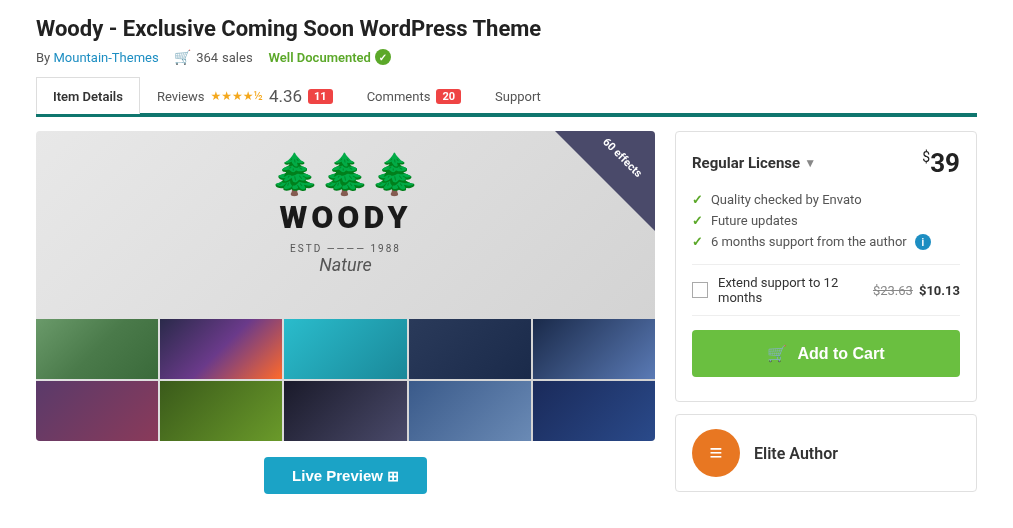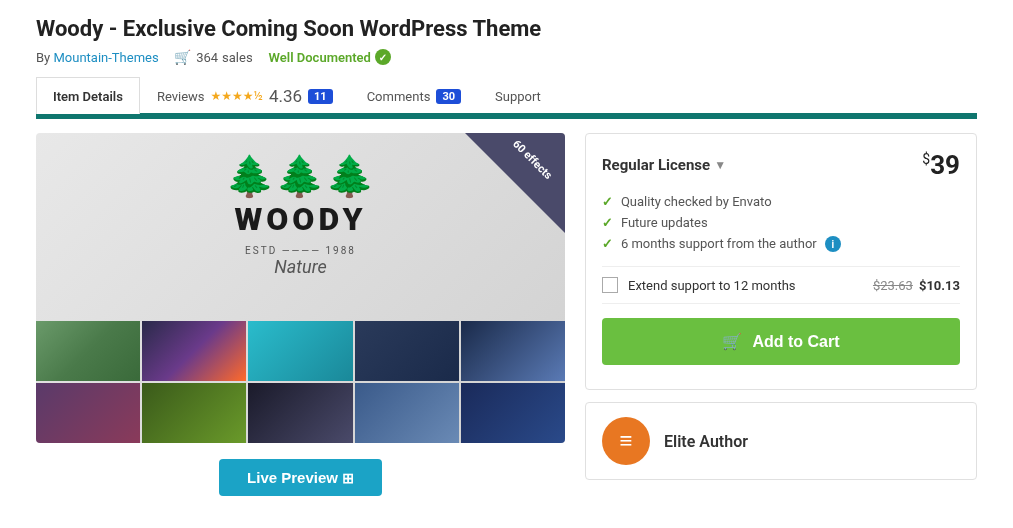--- a/index.html
+++ b/index.html
@@ -50,21 +50,21 @@
       background: #5ba829;
       border-radius: 50%;
       display: inline-flex;
       align-items: center;
       justify-content: center;
       color: #fff;
       font-size: 10px;
     }
     .tabs-row {
       display: flex;
-      border-bottom: 6px solid #0f766e;
+      border-bottom: 4px solid #0f766e;
       margin-bottom: 14px;
     }
     .tab {
       padding: 8px 16px;
       cursor: pointer;
       font-size: 13px;
       color: #555;
       border: 1px solid transparent;
       border-bottom: none;
       margin-bottom: -1px;
@@ -78,21 +78,21 @@
       background: #fff;
       color: #333;
       font-weight: 600;
     }
     .stars {
       color: #f4a81d;
       font-size: 12px;
     }
     .rating-num { color: #555; font-size: 17px; }
     .badge {
-      background: #1d4ed8;
+      background: #ef4444;
       color: #fff;
       border-radius: 3px;
       padding: 1px 6px;
       font-size: 11px;
       font-weight: 700;
     }
     .main-content {
       display: flex;
       gap: 20px;
     }
@@ -207,21 +207,21 @@
       border: none;
       padding: 10px 28px;
       font-size: 15px;
       font-weight: 600;
       border-radius: 4px;
       cursor: pointer;
       margin: 0 auto;
       display: block;
     }
     .sidebar {
-      width: 392px;
+      width: 302px;
       flex-shrink: 0;
     }
     .license-box {
       border: 1px solid #e0e0e0;
       border-radius: 4px;
       padding: 16px;
       margin-bottom: 12px;
     }
     .license-header {
       display: flex;
@@ -402,21 +402,21 @@
       <span>Item Details</span>
     </div>
     <div class="tab">
       <span>Reviews</span>
       <span class="stars">★★★★<span style="color:#f4a81d;">½</span></span>
       <span class="rating-num">4.36</span>
       <span class="badge">11</span>
     </div>
     <div class="tab">
       <span>Comments</span>
-      <span class="badge">30</span>
+      <span class="badge">20</span>
     </div>
     <div class="tab">
       <span>Support</span>
     </div>
   </div>
 
   <div class="main-content">
 
     <div class="preview-section">
       <div class="preview-image-container">

